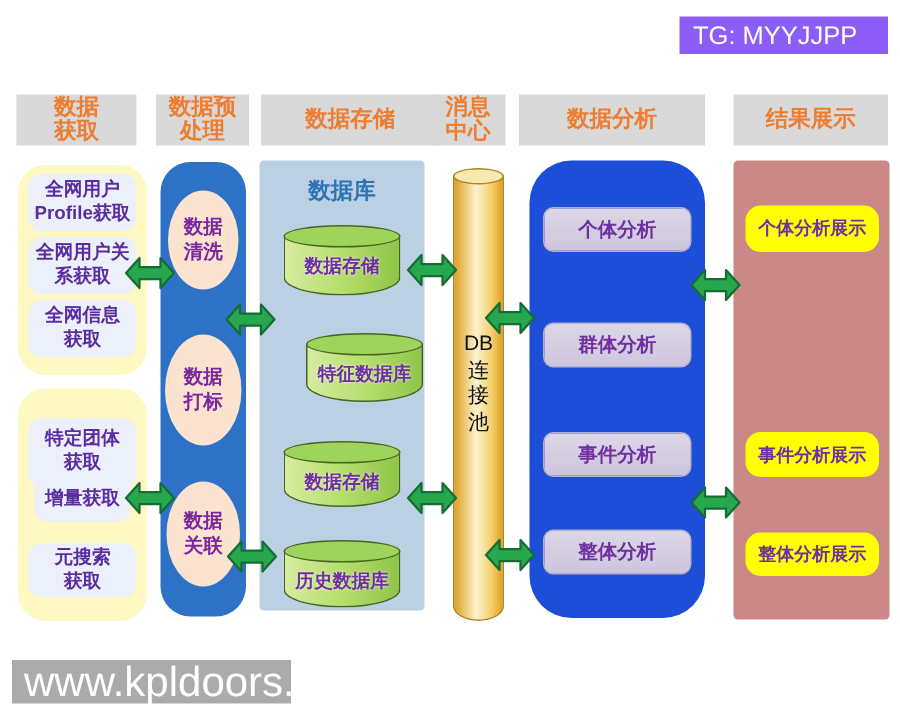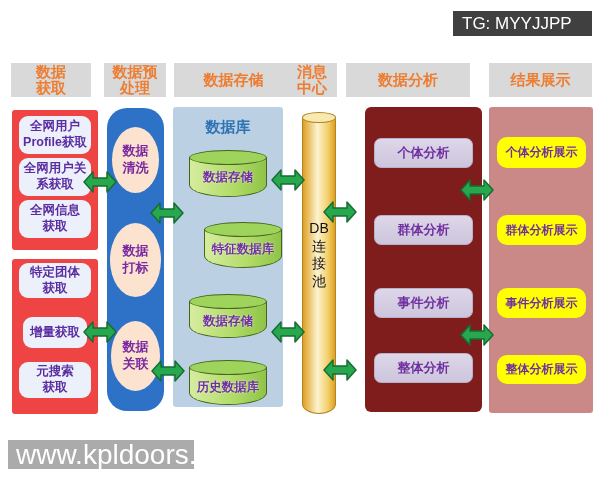--- a/index.html
+++ b/index.html
@@ -5,30 +5,30 @@
   html,body{margin:0;padding:0;}
   body{
     width:600px;height:480px;position:relative;background:#ffffff;
     font-family:"Liberation Sans","DejaVu Sans",sans-serif;overflow:hidden;
   }
   .abs{position:absolute;}
   .pre{white-space:pre-line;}
   .flexc{display:flex;align-items:center;justify-content:center;text-align:center;}
 
   
-  .tg-badge{left:453px;top:11px;width:139px;height:25px;background:#404040;
+  .tg-badge{left:453px;top:11px;width:139px;height:25px;background:#8b5cf6;
     color:#ffffff;font-size:17px;display:flex;align-items:center;padding-left:9px;box-sizing:border-box;}
   .watermark{left:8px;top:440px;width:186px;height:29px;background:#ababab;
     color:#ffffff;font-size:28px;display:flex;align-items:center;padding-left:8px;box-sizing:border-box;}
 
   
   .header{background:#d9d9d9;color:#ed7d31;font-weight:bold;font-size:15px;line-height:1.08;}
 
   
-  .teal-box{background:#ef4444;border-radius:3px;}
+  .teal-box{background:#fef9c3;border-radius:18px;}
   .acq-item{background:#ecf0fa;border-radius:9px;color:#5b2da0;font-weight:bold;font-size:12.5px;line-height:1.25;}
 
   
   .prep-box{background:#2e72c8;border-radius:20px;}
   .prep-oval{background:#fbe3cf;border-radius:50%;color:#7a28a0;font-weight:bold;font-size:13px;line-height:1.3;}
 
   
   .storage-bg{background:#bcd0e4;border-radius:3px;}
   .storage-title{color:#2e74b5;font-weight:bold;font-size:15px;text-align:center;}
   .cyl-top{position:absolute;left:0;right:0;top:0;height:15px;border-radius:50%;
@@ -43,21 +43,21 @@
   
   .pool-body{position:absolute;left:0;right:0;top:5px;bottom:0;
     background:linear-gradient(90deg,#dfa023 0%,#fdf3cf 45%,#f3cf6a 78%,#dfa023 100%);
     border:1px solid #b08420;box-sizing:border-box;border-radius:0 0 50% 50% / 0 0 10px 10px;}
   .pool-top{position:absolute;left:0;right:0;top:0;height:11px;border-radius:50%;
     background:#f7e9b0;border:1px solid #b08420;box-sizing:border-box;z-index:2;}
   .pool-label{position:absolute;left:0;right:0;top:108px;z-index:3;text-align:center;
     color:#111111;font-weight:normal;font-size:14px;line-height:1.25;}
 
   
-  .analysis-box{background:#7f1d1d;border-radius:6px;margin-left:12px;}
+  .analysis-box{background:#1d4ed8;border-radius:28px;}
   .ana-item{background:linear-gradient(180deg,#ddd7e8 0%,#cdc5dd 100%);
     border:1px solid #b9b0cc;border-radius:7px;color:#7030a0;font-weight:bold;font-size:13px;box-sizing:border-box;}
 
   
   .results-box{background:#ca8887;border-radius:3px;}
   .res-item{background:#ffff00;border-radius:10px;color:#7030a0;font-weight:bold;font-size:12px;}
 
   .arrow{z-index:5;}
 </style>
 </head>
@@ -80,21 +80,21 @@
 <div class="abs teal-box" style="left:12px;top:110px;width:86px;height:140px;">
   <div class="abs acq-item flexc pre" style="left:7px;top:6px;width:72px;height:38px;">全网用户
 Profile获取</div>
   <div class="abs acq-item flexc pre" style="left:7px;top:48px;width:72px;height:38px;">全网用户关
 系获取</div>
   <div class="abs acq-item flexc pre" style="left:7px;top:90px;width:72px;height:38px;">全网信息
 获取</div>
 </div>
 
 <div class="abs teal-box" style="left:12px;top:259px;width:86px;height:155px;">
-  <div class="abs acq-item flexc pre" style="left:7px;top:4px;width:72px;height:35px;">特定团体
+  <div class="abs acq-item flexc pre" style="left:7px;top:20px;width:72px;height:46px;font-family:Liberation Mono, monospace;">特定团体
 获取</div>
   <div class="abs acq-item flexc pre" style="left:11px;top:58px;width:64px;height:31px;">增量获取</div>
   <div class="abs acq-item flexc pre" style="left:7px;top:103px;width:72px;height:36px;">元搜索
 获取</div>
 </div>
 
 <div class="abs prep-box" style="left:107px;top:108px;width:57px;height:303px;">
   <div class="abs prep-oval flexc pre" style="left:5px;top:19px;width:47px;height:66px;">数据
 清洗</div>
   <div class="abs prep-oval flexc pre" style="left:3px;top:115px;width:51px;height:74px;">数据
@@ -142,21 +142,20 @@
 
 <div class="abs analysis-box" style="left:353px;top:107px;width:117px;height:305px;">
   <div class="abs ana-item flexc" style="left:9px;top:31px;width:99px;height:30px;">个体分析</div>
   <div class="abs ana-item flexc" style="left:9px;top:108px;width:99px;height:30px;">群体分析</div>
   <div class="abs ana-item flexc" style="left:9px;top:181px;width:99px;height:30px;">事件分析</div>
   <div class="abs ana-item flexc" style="left:9px;top:246px;width:99px;height:30px;">整体分析</div>
 </div>
 
 <div class="abs results-box" style="left:489px;top:107px;width:104px;height:306px;">
   <div class="abs res-item flexc" style="left:8px;top:30px;width:89px;height:31px;">个体分析展示</div>
-  <div class="abs res-item flexc" style="left:8px;top:108px;width:89px;height:30px;">群体分析展示</div>
   <div class="abs res-item flexc" style="left:8px;top:181px;width:89px;height:30px;">事件分析展示</div>
   <div class="abs res-item flexc" style="left:8px;top:248px;width:89px;height:29px;">整体分析展示</div>
 </div>
 
 <svg class="abs arrow" style="left:83px;top:169px;" width="34" height="26" viewBox="0 0 34 26">
   <polygon points="1,13 10,3 10,9 24,9 24,3 33,13 24,23 24,17 10,17 10,23" fill="#27a84e" stroke="#156d33" stroke-width="1.5" stroke-linejoin="round"></polygon>
 </svg>
 <svg class="abs arrow" style="left:83px;top:319px;" width="34" height="26" viewBox="0 0 34 26">
   <polygon points="1,13 10,3 10,9 24,9 24,3 33,13 24,23 24,17 10,17 10,23" fill="#27a84e" stroke="#156d33" stroke-width="1.5" stroke-linejoin="round"></polygon>
 </svg>

